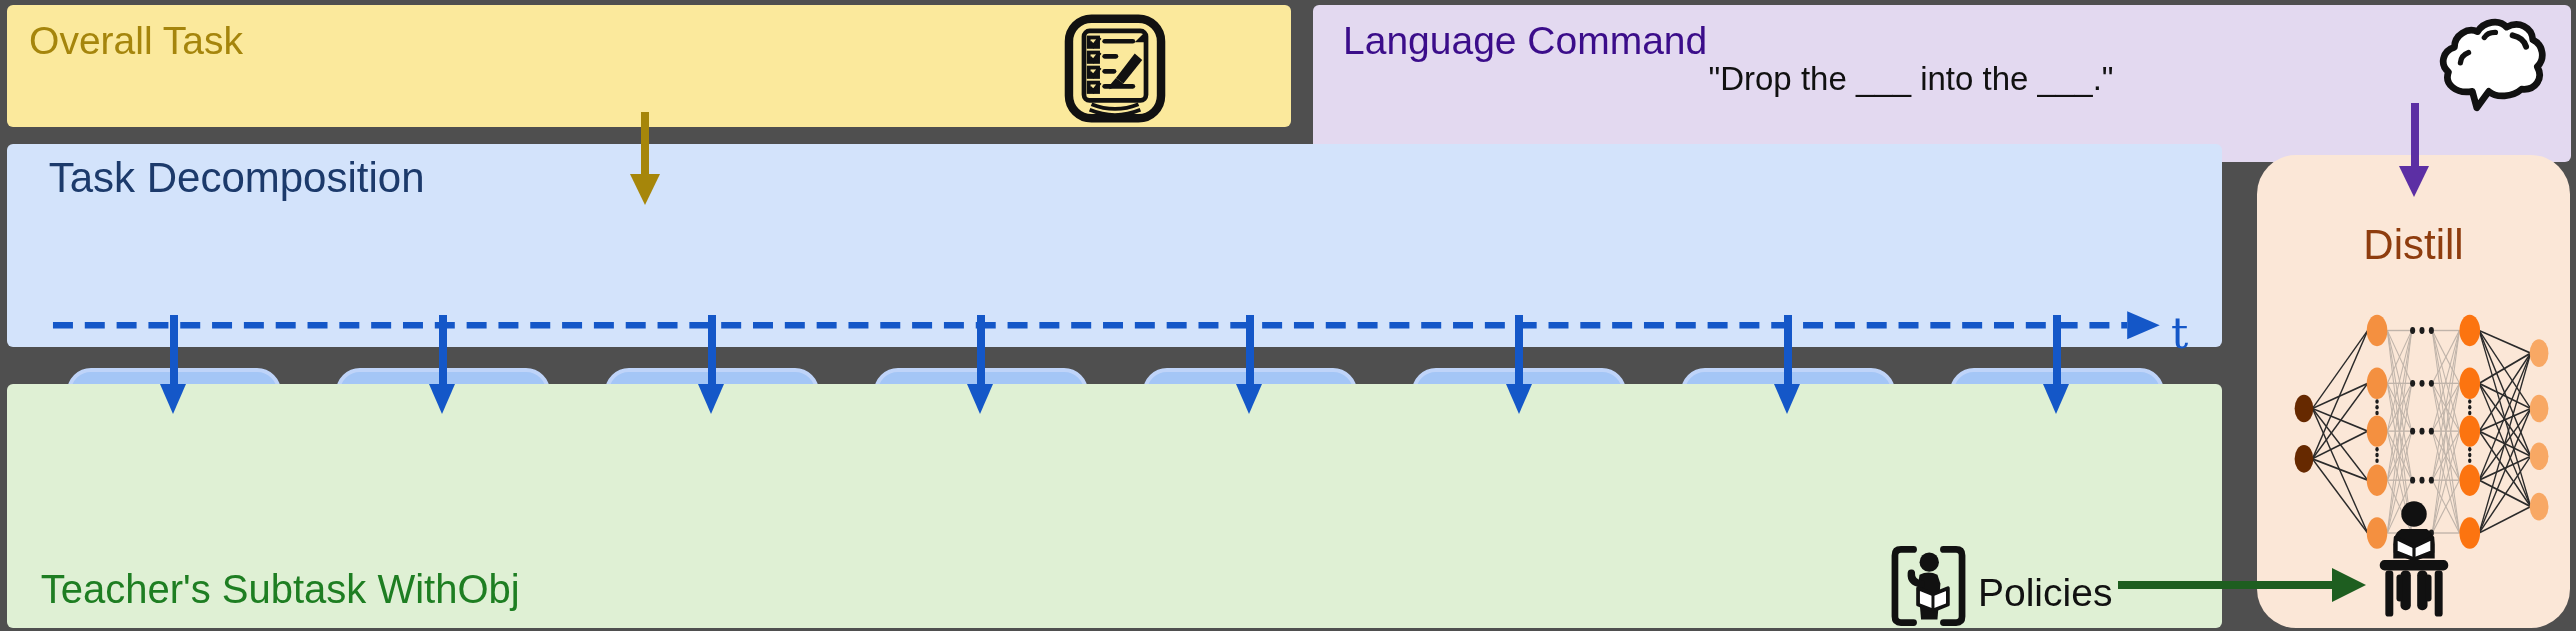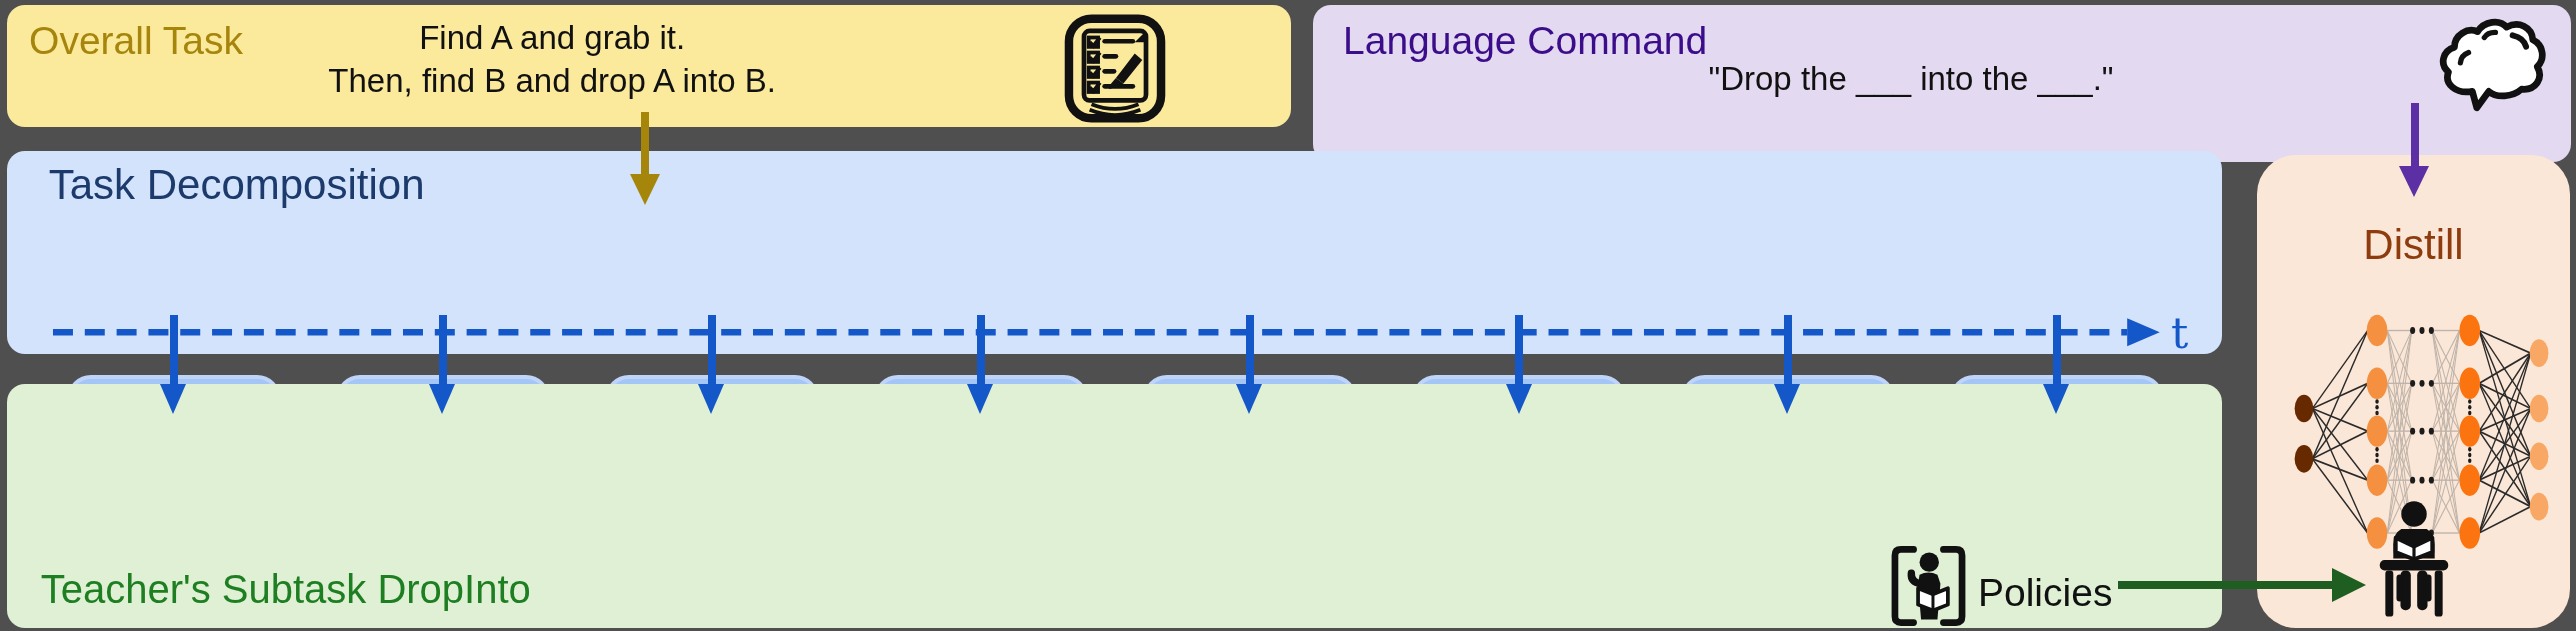--- a/index.html
+++ b/index.html
@@ -1,21 +1,21 @@
 <!DOCTYPE html>
 <html style="font-size:12px"><head>
 <meta charset="utf-8">
 <style>
   html,body{margin:0;padding:0;background:#4f4f4f;}
   .canvas{position:relative;width:2576px;height:631px;background:var(--bg,#4f4f4f);
           font-family:"Liberation Sans","DejaVu Sans",sans-serif;overflow:hidden;}
-  .panel{position:absolute;border-radius:18px;}
+  .panel{position:absolute;border-radius:6px;}
   .panel-yellow{left:6.7px;top:5.2px;width:1284px;height:122px;background:var(--overall-bg,#fbe99c);}
   .panel-purple{left:1313px;top:5.2px;width:1258px;height:157px;background:var(--language-bg,#e3d9f0);}
-  .panel-blue{left:6.7px;top:151px;width:2215px;height:203px;background:var(--decomp-bg,#d3e3fb);}
+  .panel-blue{left:6.7px;top:144px;width:2215px;height:203px;background:var(--decomp-bg,#d3e3fb);}
   .panel-green{left:6.7px;top:384px;width:2215px;height:244px;background:var(--teacher-bg,#dff0d4);}
   .panel-student{left:2257px;top:155px;width:313px;height:473px;background:var(--student-bg,#fbe7d7);border-radius:39px;}
   .ptitle{position:absolute;white-space:nowrap;line-height:1.1;}
   .t-overall{left:22.4px;top:15px;font-size:39px;color:var(--overall-title,#a5850c);}
   .t-language{left:30px;top:15px;font-size:39px;color:var(--language-title,#3b0d8a);}
   .t-decomp{left:42px;top:10.5px;font-size:42px;color:var(--decomp-title,#1c3a6b);}
   .t-teacher{left:34px;top:183px;font-size:40px;color:var(--teacher-title,#1e7e22);}
   .t-student{left:0;right:0;top:67px;text-align:center;font-size:42px;color:var(--student-title,#8e3c0e);}
   .body-text{position:absolute;color:#111;}
   .overall-desc{left:239px;top:10.5px;width:613px;text-align:center;font-size:33px;line-height:43px;white-space:pre-line;}
@@ -30,22 +30,20 @@
   .arrow-line{position:absolute;}
   .arrow-head{position:absolute;width:0;height:0;}
 </style>
 </head>
 <body>
 
 <div class="canvas" style="--bg: #4f4f4f; --overall-bg: #fbe99c; --overall-title: #a5850c; --overall-arrow: #a6860a; --language-bg: #e3d9f0; --language-title: #3b0d8a; --language-arrow: #5c2fa4; --decomp-bg: #d3e3fb; --decomp-title: #1c3a6b; --subtask-fill: #a4c6f6; --subtask-border: #bfd4f9; --timeline-blue: #1457c8; --teacher-bg: #dff0d4; --teacher-block: #b8dba3; --teacher-title: #1e7e22; --distill-arrow: #1e5e20; --student-bg: #fbe7d7; --student-title: #8e3c0e; --icon-black: #111111;">
 
   <section class="panel panel-yellow">
     <div class="ptitle t-overall">Overall Task</div>
-    <div class="body-text overall-desc">Find A and grab it.
-Then, find B and drop A into B.</div>
     <svg class="icon" style="left:1055px;top:9px" width="106" height="109" viewBox="0 0 110 116">
       <rect x="6" y="5" width="98" height="106" rx="24" fill="none" stroke="#111" stroke-width="9"></rect>
       <path d="M30,96 q25,10 50,0 M28,102 q27,11 54,0" fill="none" stroke="#111" stroke-width="4"></path>
       <rect x="22" y="18" width="66" height="74" rx="6" fill="none" stroke="#111" stroke-width="5"></rect>
       <path d="M88,18 L88,30 L76,30 Z" fill="#111"></path>
       <g stroke="#111" stroke-width="4" fill="none">
         <rect x="27" y="25" width="10" height="10"></rect>
           <rect x="27" y="41" width="10" height="10"></rect>
         <rect x="27" y="57" width="10" height="10"></rect>
           <rect x="27" y="73" width="10" height="10"></rect>
@@ -107,21 +105,21 @@
       <div class="subtask" style="left: 1674px;">
         <div class="subtask-label">DropInto</div>
       </div>
       <div class="subtask" style="left: 1943px;">
         <div class="subtask-label">Idle</div>
       </div>
     </section>
   <div class="tl-label">t</div>
 
   <section class="panel panel-green">
-    <div class="ptitle t-teacher">Teacher's Subtask DropInto</div>
+    <div class="ptitle t-teacher">Teacher's Subtask WithObj</div>
   </section>
 
   <section class="panel panel-student">
     <div class="ptitle t-student">Distill</div>
   </section>
   <svg class="icon" id="student-net" style="left:2274px;top:289px" width="281" height="283" viewBox="0 0 300 225" preserveAspectRatio="none">
       <line x1="121" y1="33" x2="147" y2="33" stroke="#c0b4aa" stroke-width="1.1"></line>
       <line x1="169" y1="33" x2="198" y2="33" stroke="#c0b4aa" stroke-width="1.1"></line>
       <line x1="121" y1="33" x2="147" y2="75" stroke="#c0b4aa" stroke-width="1.1"></line>
       <line x1="169" y1="33" x2="198" y2="75" stroke="#c0b4aa" stroke-width="1.1"></line>

